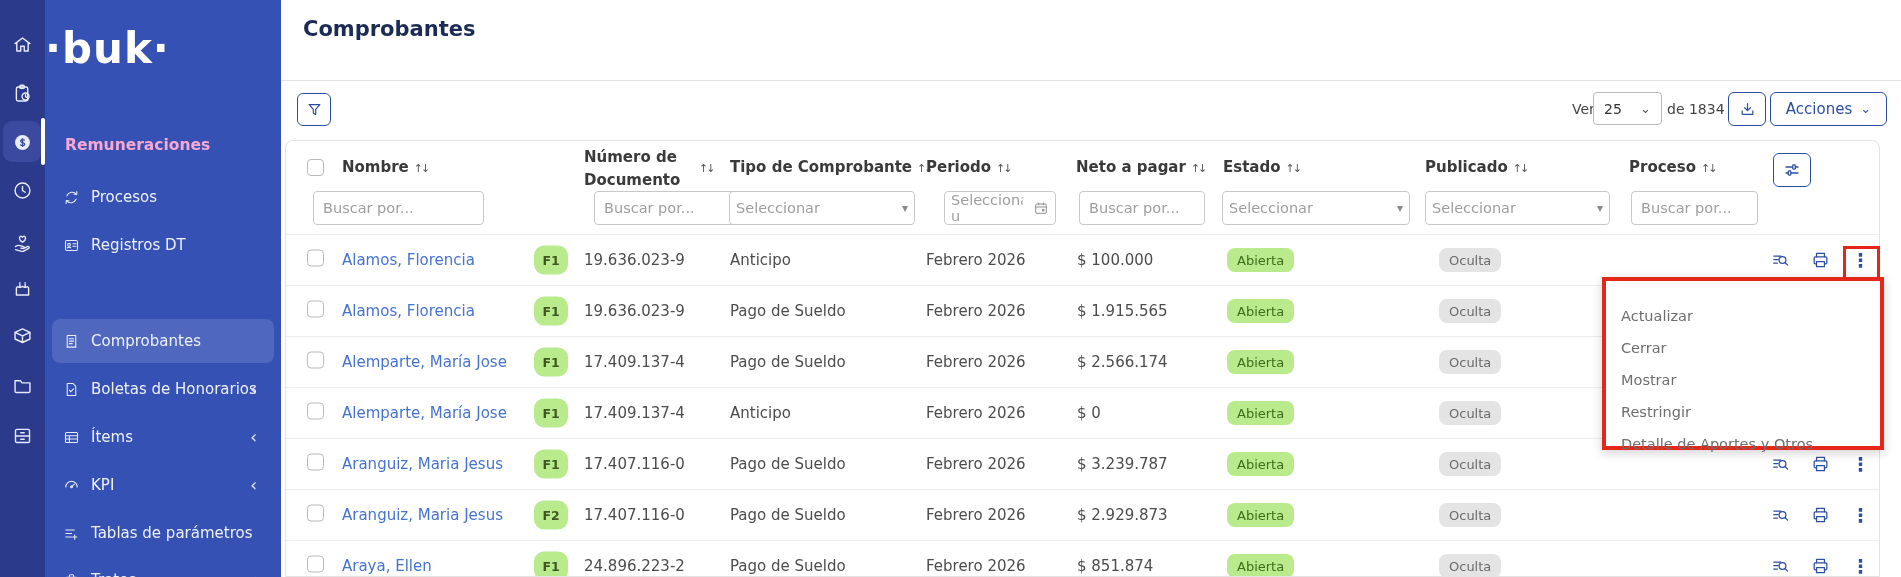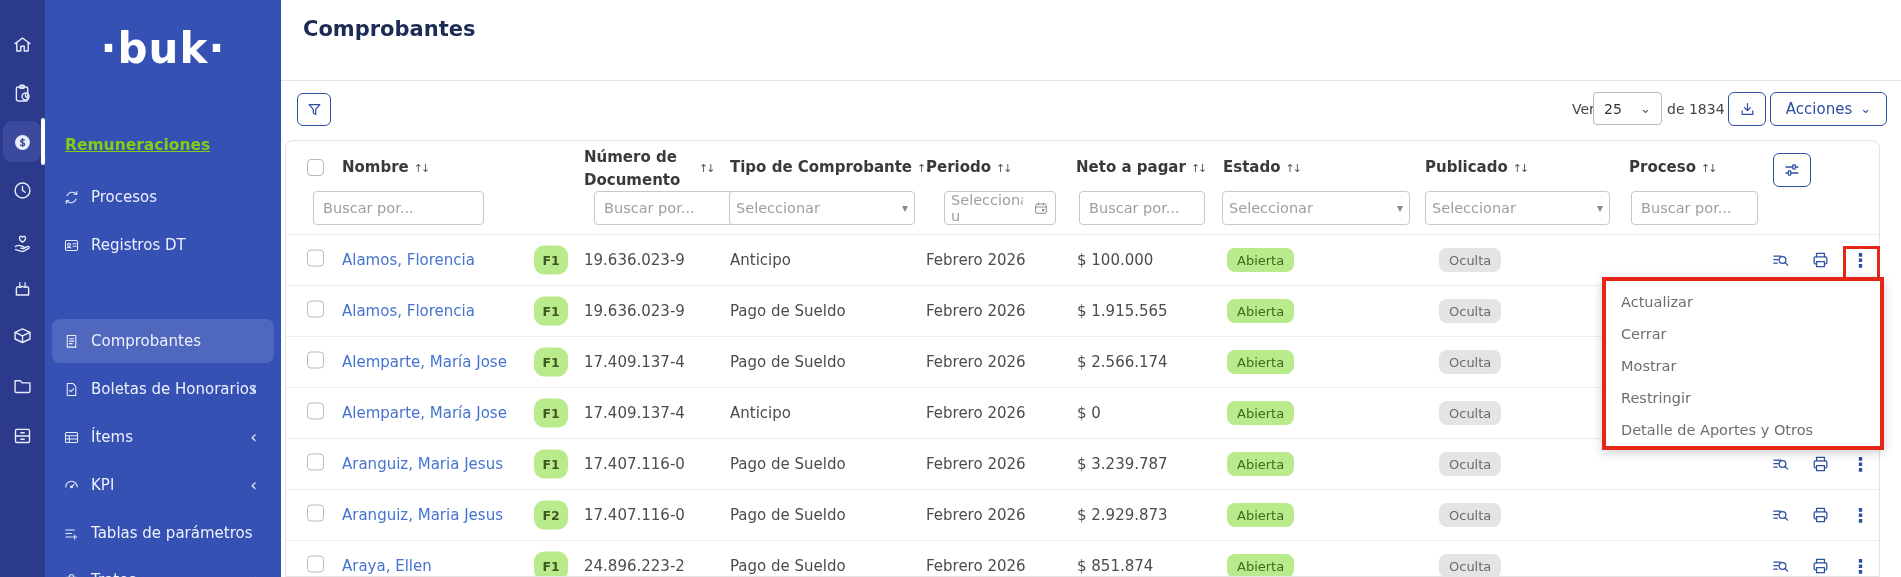--- a/index.html
+++ b/index.html
@@ -7,22 +7,22 @@
     font-family:"DejaVu Sans","Liberation Sans",sans-serif; }
   #app { position:relative; width:1901px; height:577px; }
 
   
   #rail { position:absolute; left:0; top:0; width:45px; height:577px; background:#2c3a8c; z-index:5; }
   .rail-ic { position:absolute; left:0; width:45px; height:40px; display:flex; align-items:center; justify-content:center; }
   .rail-ic svg { width:21px; height:21px; stroke:#e8ecfb; stroke-width:1.6; fill:none; stroke-linecap:round; stroke-linejoin:round; }
   #rail-active-tile { position:absolute; left:3px; top:121px; width:38px; height:41px; background:#3b4a9f; border-radius:9px; }
   #rail-active-bar { position:absolute; left:41px; top:118px; width:4px; height:47px; background:#fff; border-radius:2px; }
   #panel { position:absolute; left:45px; top:0; width:236px; height:577px; background:#3551b3; z-index:5; }
-  #logo { position:absolute; left:0; top:24px; width:236px; text-align:center; color:#fff; font-size:42px; font-weight:600; letter-spacing:1px; }
-  #section-title { position:absolute; left:20px; top:136px; color:#84cc16; font-size:15.5px; font-weight:700;text-decoration:underline; }
+  #logo { position:absolute; left:0; top:24px; width:236px; text-align:left; color:#fff; font-size:42px; font-weight:600; letter-spacing:1px; }
+  #section-title { position:absolute; left:20px; top:136px; color:#f9a8d4; font-size:15.5px; font-weight:700; }
   .side-item { position:absolute; left:0; width:236px; height:44px; display:flex; align-items:center; color:#eef1fc; font-size:15px; }
   .side-item .mi { width:17px; height:17px; margin-left:18px; flex:0 0 auto; }
   .side-item .mi svg { width:17px; height:17px; stroke:#e8ecfb; stroke-width:1.5; fill:none; stroke-linecap:round; stroke-linejoin:round; }
   .side-item .lbl { margin-left:11px; white-space:nowrap; }
   .side-item .chev { position:absolute; right:24px; font-size:17px; color:#dfe5fa; }
   #active-item-bg { position:absolute; left:7px; top:319px; width:222px; height:44px; background:rgba(255,255,255,0.13); border-radius:8px; }
 
   
   #page-title { position:absolute; left:303px; top:17px; font-size:21px; font-weight:600; color:#1c2b55; }
   #top-divider { position:absolute; left:281px; top:80px; width:1620px; height:1px; background:#e4e4e4; }
@@ -66,21 +66,21 @@
   .badge { height:24px; border-radius:8px; display:flex; align-items:center; padding:0 10px; font-size:13px; }
   .c-st { left:941px; background:#b9ea8b; color:#3f6c1b; }
   .c-pub { left:1153px; background:#e4e4e4; color:#6b6b6b; }
   .c-acts { left:1485px; display:flex; gap:21px; align-items:center; }
   .c-acts svg { width:19px; height:19px; stroke:#2d4fa1; stroke-width:1.6; fill:none; stroke-linecap:round; stroke-linejoin:round; cursor:pointer; }
   .dots { color:#2d4fa1; font-size:19px; font-weight:700; cursor:pointer; line-height:1; }
 
   
   #dots-red-rect { position:absolute; left:1843px; top:246px; width:37px; height:34px; border:3px solid #e52619; z-index:20; }
   #menu-wrap { position:absolute; left:1602px; top:277px; width:282px; height:173px; border:4px solid #e52619; background:#fff; z-index:21; box-shadow:0 3px 10px rgba(0,0,0,0.18); }
-  #menu { position:absolute; inset:0; background:#fff; padding-top:5px; }
+  #menu { position:absolute; inset:0; background:#fff; padding-top:19px; }
   .menu-item { height:32px; display:flex; align-items:center; padding-left:15px; font-size:14.5px; color:#6e6e6e; cursor:pointer; }
 </style>
 </head>
 <body>
 
 <div id="app">
 
   <div id="rail">
     <div id="rail-active-tile"></div>
     <div id="rail-active-bar"></div>

